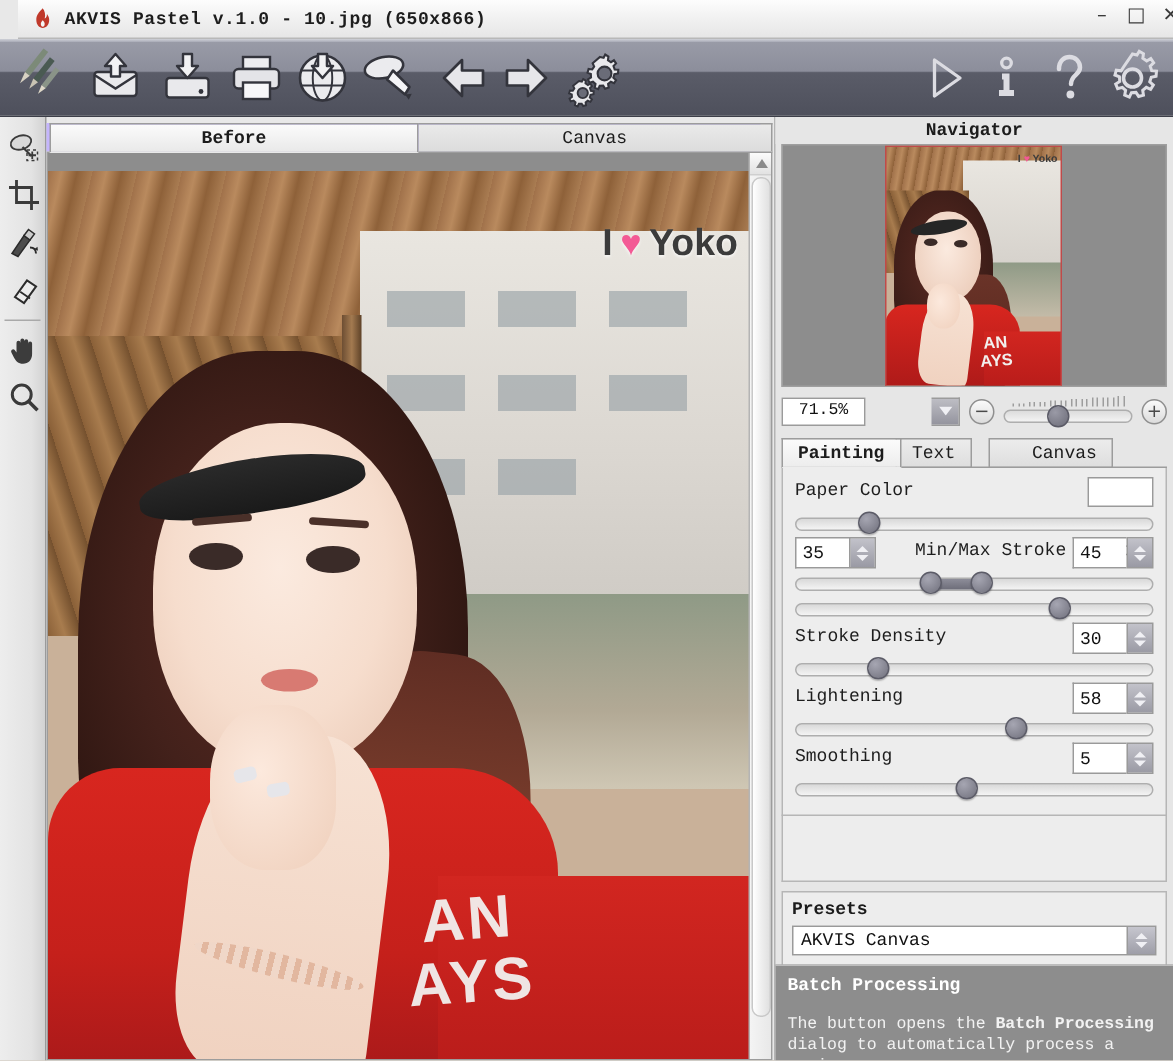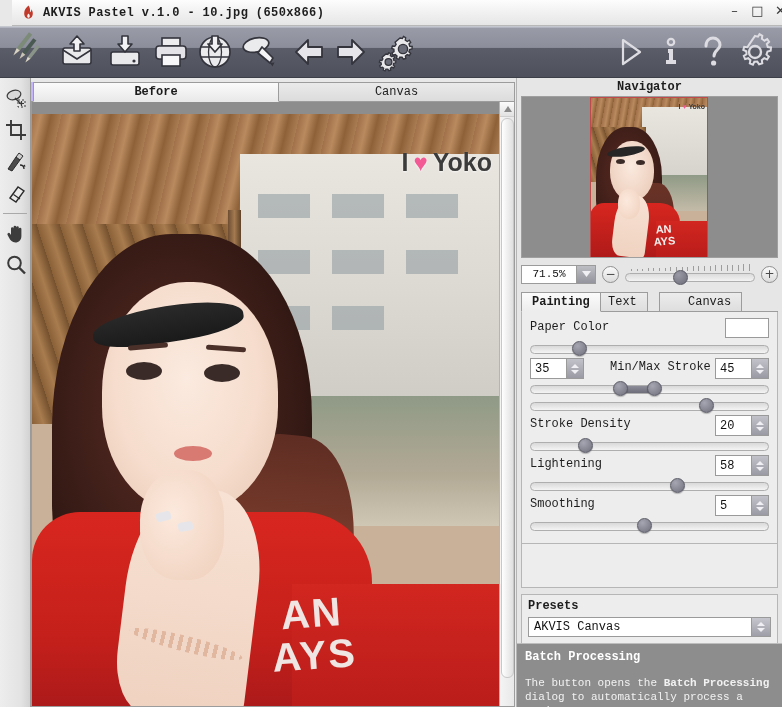--- a/index.html
+++ b/index.html
@@ -628,21 +628,21 @@
         <div style="position:absolute;left:66px;top:124px;width:52px;height:38px;background:linear-gradient(#d22620,#b81c1a);"></div>
         <div style="position:absolute;left:54px;top:126px;width:40px;color:#f2f0ee;font-family:'Liberation Sans',sans-serif;font-weight:bold;font-size:11px;line-height:12px;text-align:center;transform:rotate(-4deg);">AN<br>AYS</div>
         <div style="position:absolute;left:24px;top:98px;width:34px;height:62px;background:linear-gradient(#f7e2d4,#f0d2c0);border-radius:46% 40% 10% 26%;transform:rotate(7deg);"></div>
         <div style="position:absolute;left:28px;top:92px;width:22px;height:30px;background:radial-gradient(ellipse at 40% 40%,#fce9dd,#efcfbb);border-radius:46%;"></div>
         <div style="position:absolute;right:3px;top:6px;font-family:'Liberation Sans',sans-serif;font-weight:bold;font-size:7px;color:#3b3b3b;">I <span style="color:#f35a95;">♥</span> Yoko</div>
       </div>
       <div class="nav-frame"></div>
     </div>
 
     <div class="nav-ctrl">
-      <div style="display:flex;">
+      <div style="display:flex;gap:44px;">
         <div class="zoom-box">71.5%</div>
         <div class="zoom-dd">
           <svg width="9" height="6" viewBox="0 0 9 6">
               <path d="M0 0 L9 0 L4.5 6 Z" fill="#f0f0f4"></path>
             </svg>
         </div>
       </div>
       <div class="rnd-btn">−</div>
       <div class="zoom-slider">
         <div class="zs-ticks" id="zsticks">
@@ -718,21 +718,21 @@
       </div>
 
       <div class="srow">
         <div class="strack"></div>
         <div class="sknob" style="left:171px;"></div>
       </div>
 
       <div class="prow">
         <div class="plabel">Stroke Density</div>
         <div class="spin right">
-          <div class="spin-val">20</div>
+          <div class="spin-val">30</div>
           <div class="spin-btns">
             <div class="tri-up"></div>
             <div class="tri-dn"></div>
           </div>
         </div>
       </div>
       <div class="srow">
         <div class="strack"></div>
         <div class="sknob" style="left:50px;"></div>
       </div>

